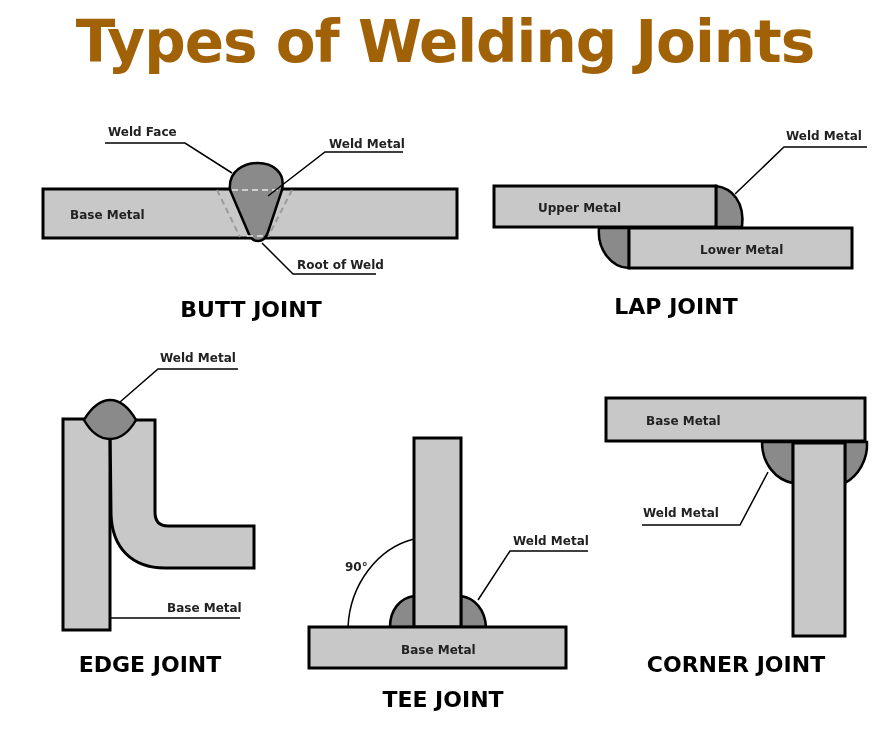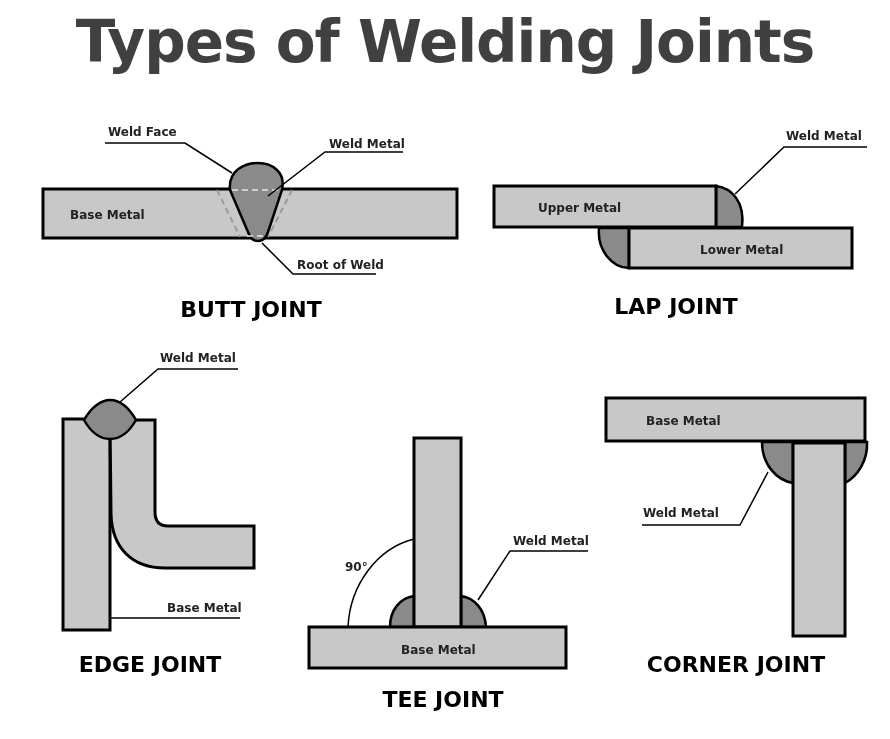--- a/index.html
+++ b/index.html
@@ -1,20 +1,20 @@
 <!DOCTYPE html>
 <html><head>
   <meta charset="utf-8">
   <style>
     html, body { margin: 0; padding: 0; background: #ffffff; }
     body { width: 890px; height: 739px; position: relative; overflow: hidden; }
     #title {
       position: absolute; left: 0; top: 8px; width: 890px; text-align: center;
       font-family: "DejaVu Sans", sans-serif; font-weight: bold; font-size: 58px;
-      letter-spacing: -1px; color: #404040;
+      letter-spacing: -1px; color: #a16207;
     }
     svg#diagram { position: absolute; left: 0; top: 0; }
     .lbl { font-family: "DejaVu Sans", sans-serif; font-size: 12px; font-weight: bold; fill: #222; }
     .cap { font-family: "DejaVu Sans", sans-serif; font-size: 22px; font-weight: bold; fill: #000; }
     .base { fill: #c8c8c8; stroke: #000; stroke-width: 3; }
     .weld { fill: #8a8a8a; stroke: #000; stroke-width: 2.5; }
     .leader { fill: none; stroke: #000; stroke-width: 1.5; }
     .dash { fill: none; stroke: #9a9a9a; stroke-width: 2; stroke-dasharray: 6 4; }
     .dashw { fill: none; stroke: #e8e8e8; stroke-width: 1.5; stroke-dasharray: 6 4; }
   </style>

